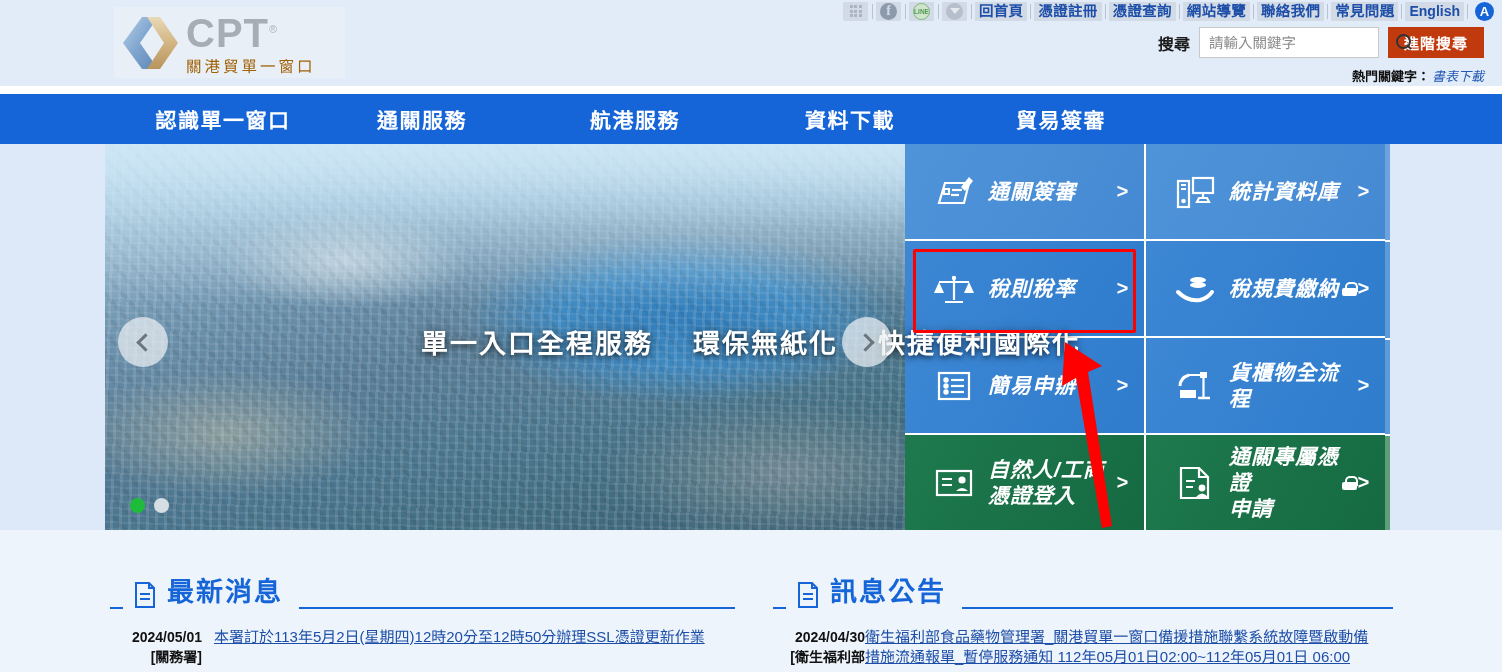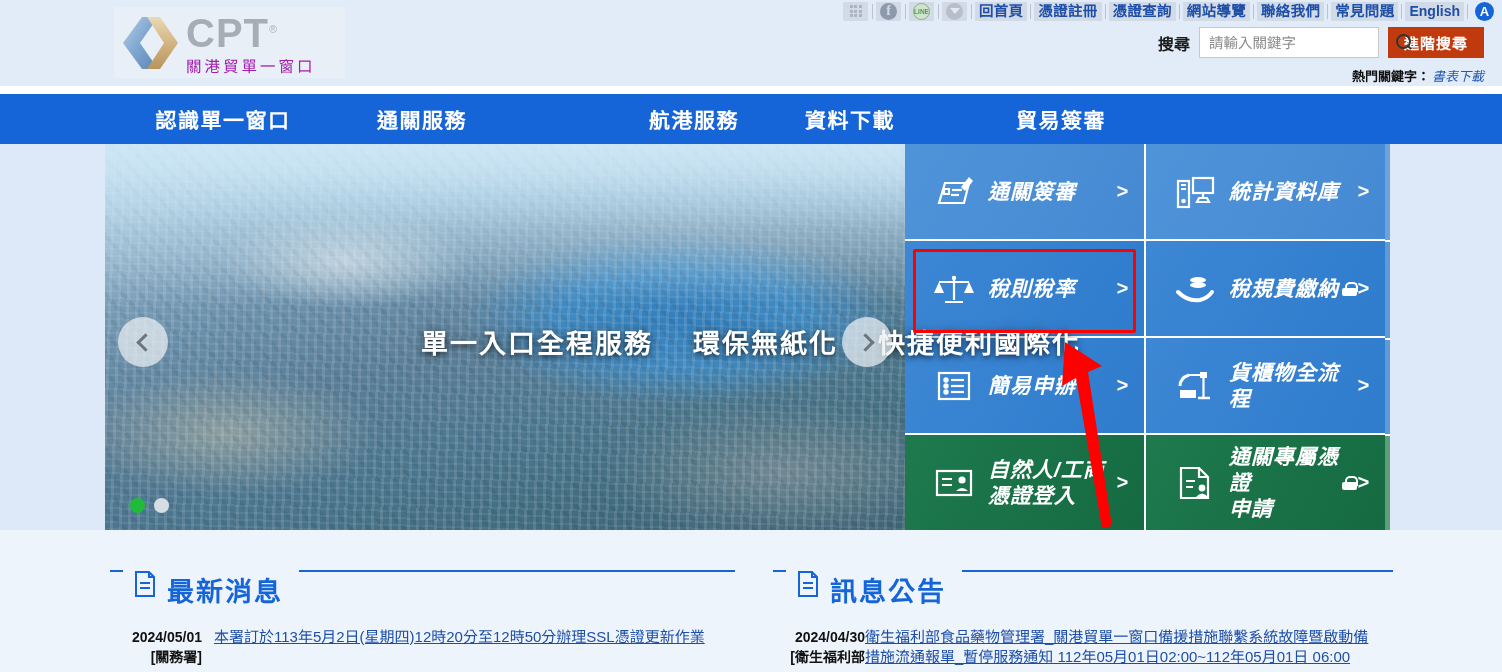--- a/index.html
+++ b/index.html
@@ -55,21 +55,21 @@
     position: absolute; left: 114px; top: 7px; width: 231px; height: 71px;
     background: #e9eff7; display: flex; align-items: center; padding-left: 6px; gap: 4px;
   }
   .logo-mark { width: 62px; height: 58px; position: relative; flex: 0 0 auto; }
   .logo-text { display: flex; flex-direction: column; justify-content: center; }
   .logo-cpt {
     font-size: 40px; font-weight: 800; color: #a6adb6; letter-spacing: 1px;
     line-height: 40px; font-family: "Liberation Sans", sans-serif; position: relative;
   }
   .logo-reg { font-size: 11px; vertical-align: super; font-weight: 500; color:#aeb5bd; }
-  .logo-sub { font-size: 15.5px; color: #a21caf; letter-spacing: 3px; margin-top: 0; }
+  .logo-sub { font-size: 15.5px; color: #a16207; letter-spacing: 3px; margin-top: 0; }
 
   
   .search-row {
     position: absolute; right: 18px; top: 27px; display: flex; align-items: center; gap: 9px;
   }
   .search-label { font-size: 16px; font-weight: 700; color: #1b1b1b; }
   .search-box {
     width: 180px; height: 31px; background: #fff; border: 1px solid #c9c9c9;
     display: flex; align-items: center; padding: 0 6px 0 9px;
   }
@@ -100,21 +100,21 @@
     position: absolute; left: 0; top: 94px; width: 1502px; height: 50px;
     background: #1565d8; display: flex; align-items: center;
   }
   .nav-items { display: flex; align-items: center; margin-left: 133px; }
   .nav-item {
     color: #fff; font-size: 21px; font-weight: 700; letter-spacing: 1.5px;
     text-decoration: none; white-space: nowrap; text-align: center;
   }
   .nav-item:nth-child(1){ width: 180px; }
   .nav-item:nth-child(2){ width: 218px; }
-  .nav-item:nth-child(3){ width: 208px; text-align: right; }
+  .nav-item:nth-child(3){ width: 208px; }
   .nav-item:nth-child(4){ width: 222px; }
   .nav-item:nth-child(5){ width: 200px; }
 
   
   .hero-wrap {
     position: absolute; left: 0; top: 144px; width: 1502px; height: 386px;
     background: #dde9f8;
   }
   .carousel {
     position: absolute; left: 105px; top: 0; width: 800px; height: 386px;
@@ -196,21 +196,21 @@
     border: 3px solid #ff0000; pointer-events: none; z-index: 20; border-radius: 2px;
   }
   .arrow-svg { position: absolute; left: 1040px; top: 330px; width: 120px; height: 200px;
     z-index: 21; pointer-events: none; }
 
   
   .news-area { position: absolute; left: 0; top: 530px; width: 1502px; height: 142px; background: #eef4fb; }
   .panel { position: absolute; top: 40px; }
   .panel.left  { left: 110px;  width: 625px; }
   .panel.right { left: 773px;  width: 620px; }
-  .panel-head { display: flex; align-items: flex-start; gap: 10px; }
+  .panel-head { display: flex; align-items: flex-end; gap: 10px; }
   .panel-head .tick { width: 13px; height: 2px; background: #1565d8; flex: 0 0 auto; }
   .doc-icon { width: 24px; height: 28px; flex: 0 0 auto; }
   .panel-title { font-size: 27px; font-weight: 800; color: #1565d8; letter-spacing: 2px; white-space: nowrap; }
   .panel-rule { flex: 1; height: 2px; background: #1565d8; margin-left: 6px; }
   .news-item { display: flex; margin-top: 18px; font-size: 15px; line-height: 20px; }
   .news-date { width: 92px; flex: 0 0 auto; text-align: right; color: #111; font-weight: 700; font-size: 14px; }
   .news-date small { display: block; font-weight: 700; font-size: 14px; }
   .news-text { margin-left: 12px; color: #1d4ea8; flex: 1; }
 </style>
 </head>

